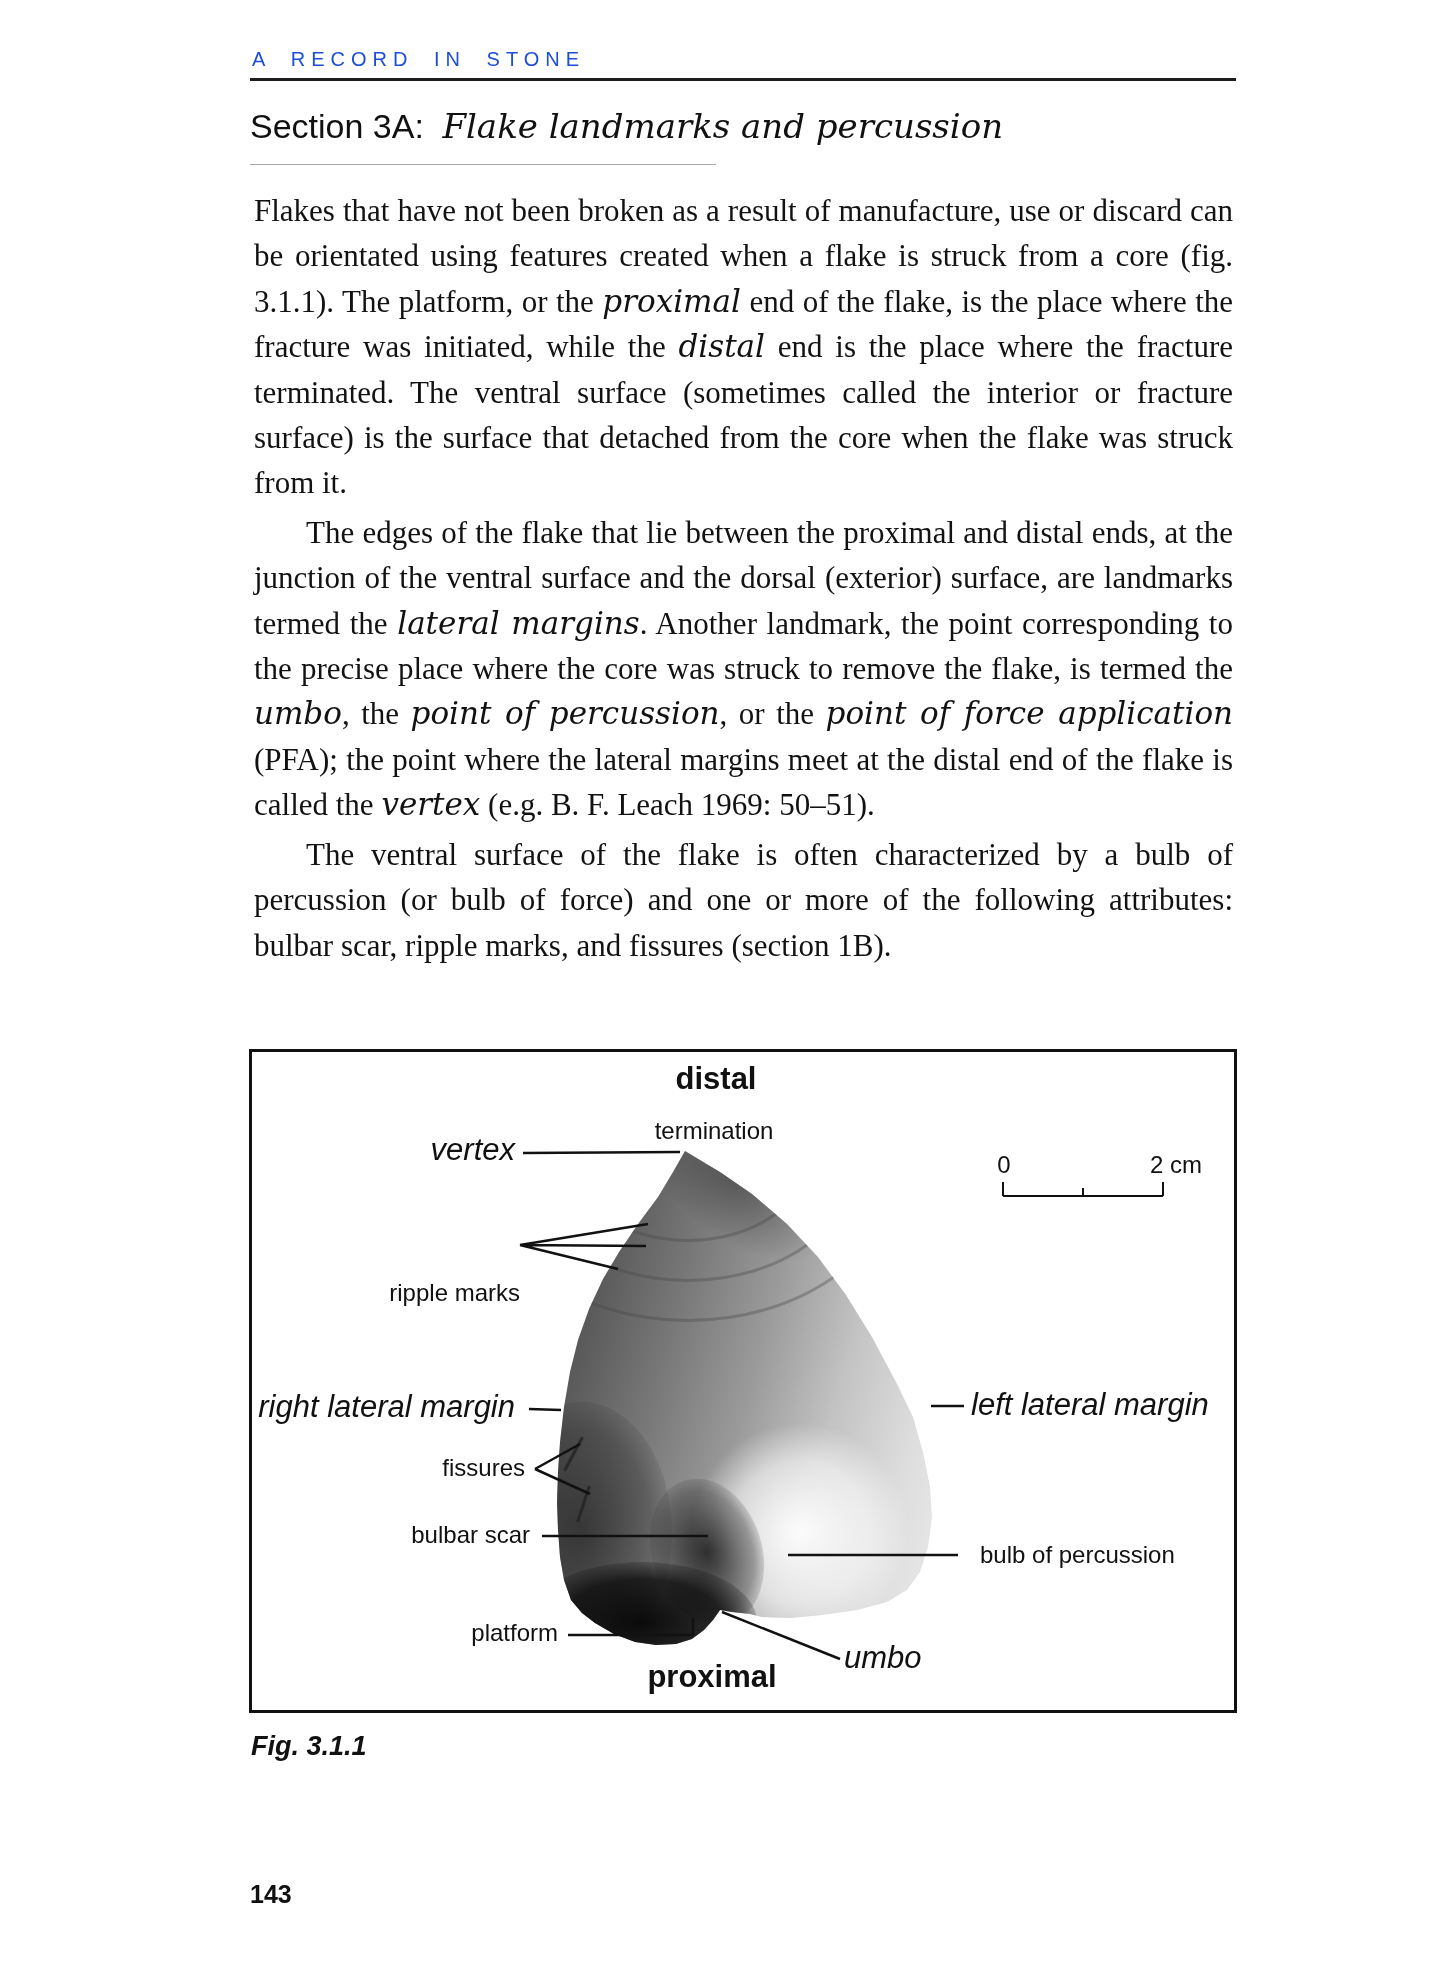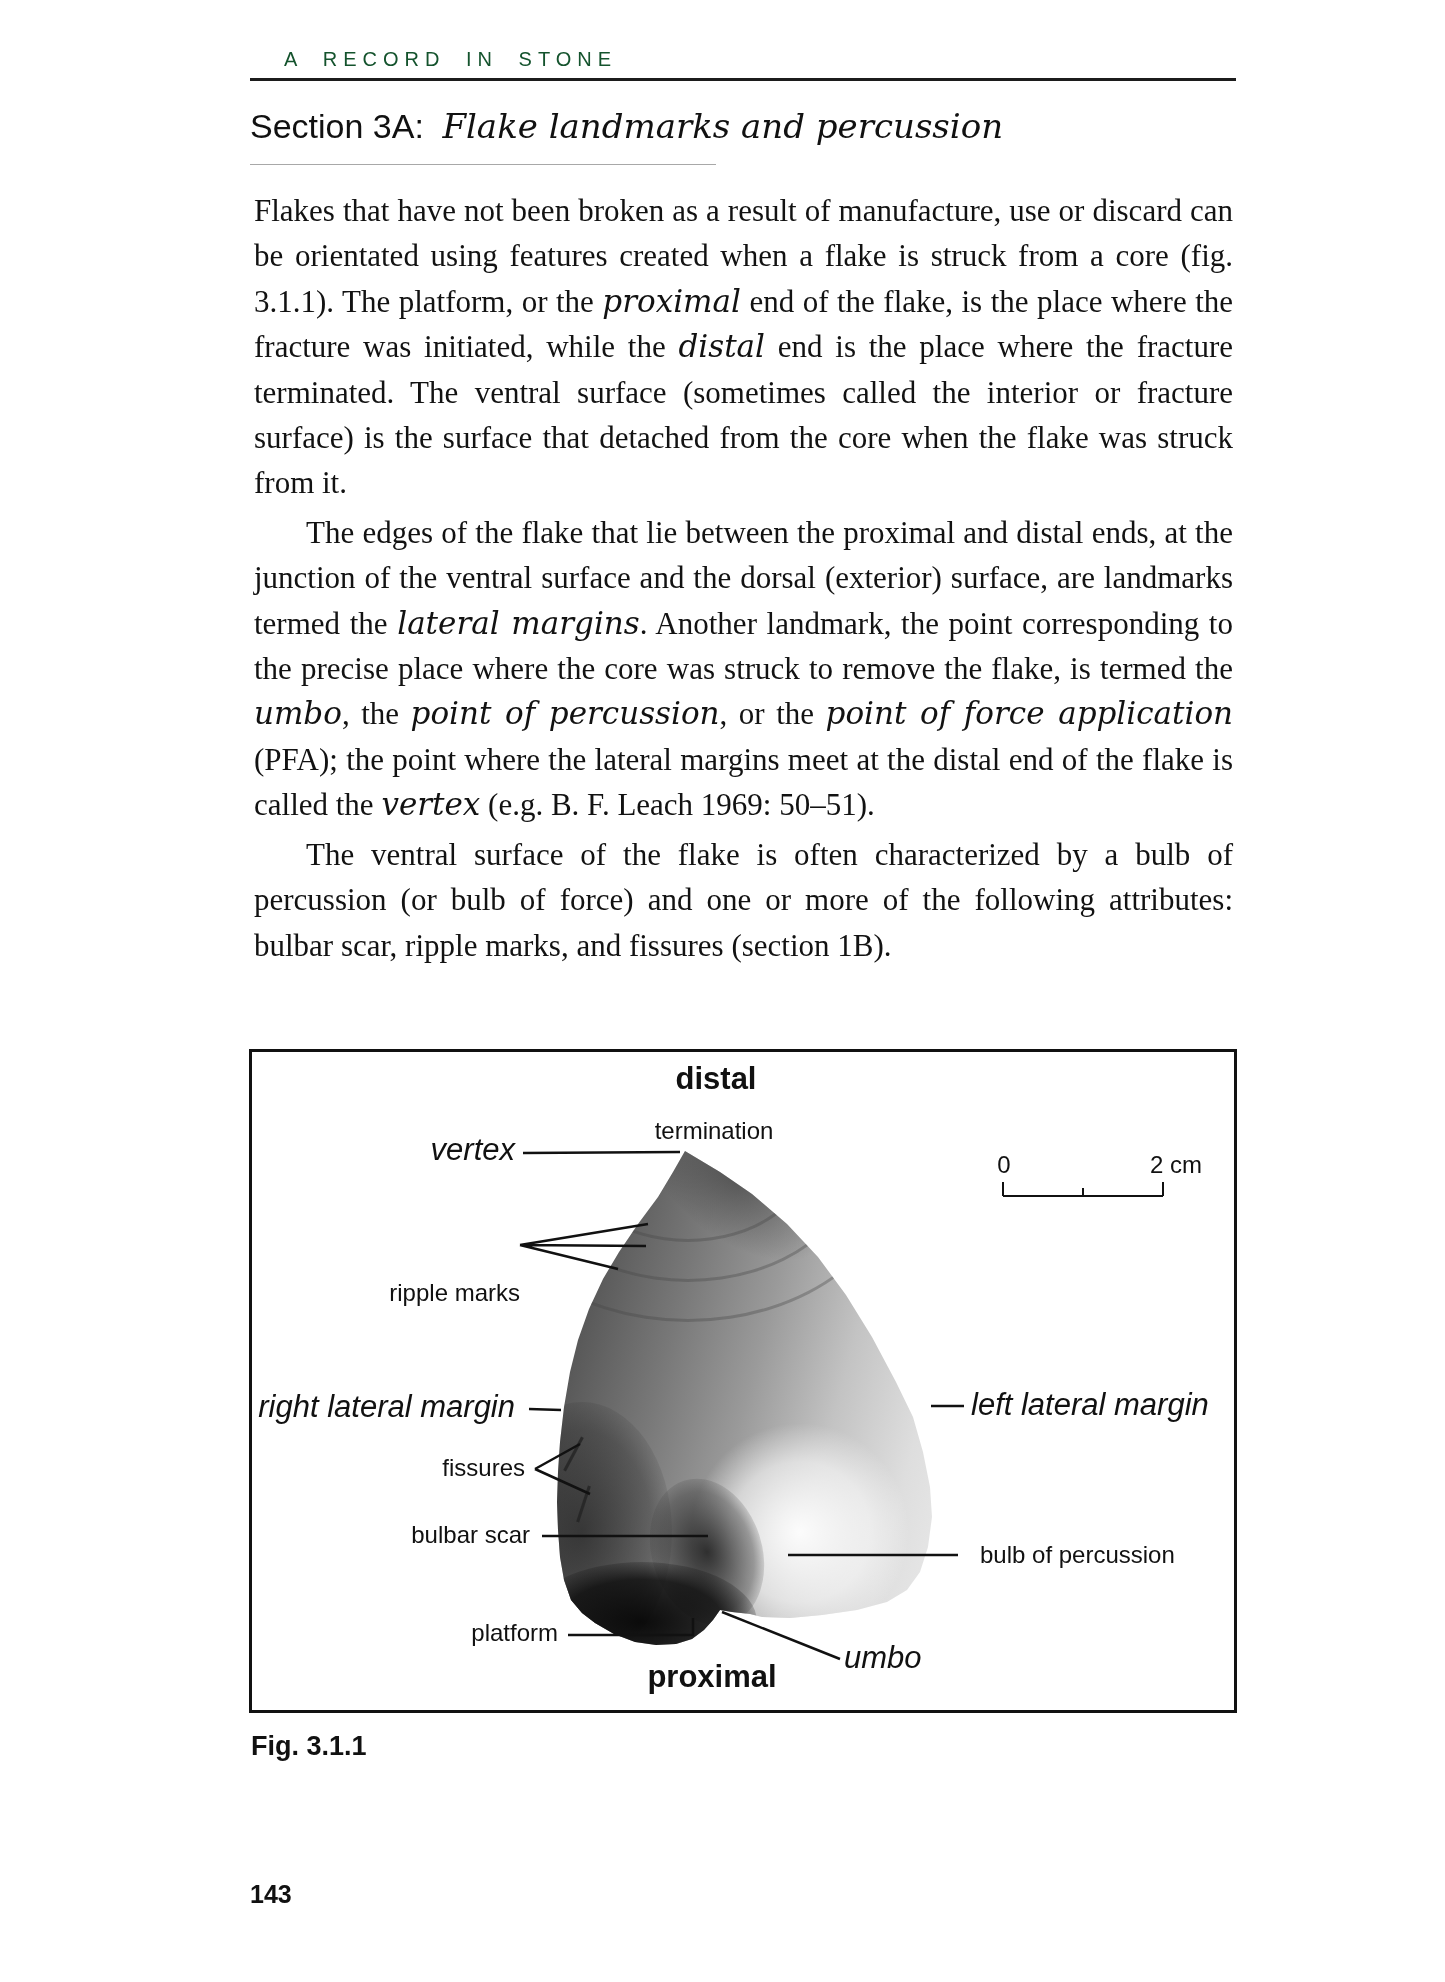--- a/index.html
+++ b/index.html
@@ -5,21 +5,21 @@
   html,body{margin:0;padding:0;background:#e9e9e9;}
   .page{
     position:relative;width:1445px;height:1982px;background:#ffffff;
     margin:0 auto;overflow:hidden;
     font-family:"Liberation Serif", serif;color:#111;
   }
   
   .running-header{
     position:absolute;left:252px;top:48px;
     font-family:"Liberation Sans", sans-serif;
-    font-size:20px;letter-spacing:6px;word-spacing:9px;color:#14532d;margin-left:32px;
+    font-size:20px;letter-spacing:6px;word-spacing:9px;color:#1d4ed8;
   }
   .header-rule{position:absolute;left:250px;top:78px;width:986px;height:3px;background:#1c1c1c;}
   
   .section-title{position:absolute;left:250px;top:106px;font-size:34px;white-space:nowrap;}
   .section-title .label{font-family:"Liberation Sans", sans-serif;color:#111;}
   .section-title .ital{font-family:"DejaVu Serif", serif;font-style:italic;margin-left:10px;}
   .title-rule{position:absolute;left:250px;top:164px;width:466px;height:1px;background:#a8a8a8;}
   
   .body-text{position:absolute;left:250px;top:184px;width:987px;
     font-size:31px;line-height:45.4px;text-align:justify;color:#121212;}
@@ -54,21 +54,21 @@
   .ripple{border:3px solid rgba(70,70,70,.35);border-radius:50%;background:transparent;}
   .ripple.r1{left:9px;top:-83px;width:240px;height:170px;}
   .ripple.r2{left:-41px;top:-123px;width:340px;height:250px;}
   .ripple.r3{left:-86px;top:-163px;width:430px;height:330px;}
   .fissure{width:3px;height:38px;background:rgba(35,35,35,.8);}
   .fissure.f1{left:16px;top:286px;transform:rotate(28deg);}
   .fissure.f2{left:26px;top:336px;transform:rotate(18deg);}
   
   .caption{position:absolute;left:251px;top:1728px;display:flex;}
   .caption .fig-num{font-family:"Liberation Sans", sans-serif;font-weight:bold;
-    font-size:27px;width:186px;flex:0 0 186px;padding-top:3px;}
+    font-size:27px;width:186px;flex:0 0 186px;padding-top:3px;font-style:italic;}
   .caption .cap-text{font-family:"DejaVu Serif", serif;font-style:italic;
     font-size:30px;line-height:43px;width:620px;}
   
   .page-number{position:absolute;left:250px;top:1880px;
     font-family:"Liberation Sans", sans-serif;font-weight:600;font-size:25px;}
 </style>
 </head>
 <body>
 
 <div class="page">

